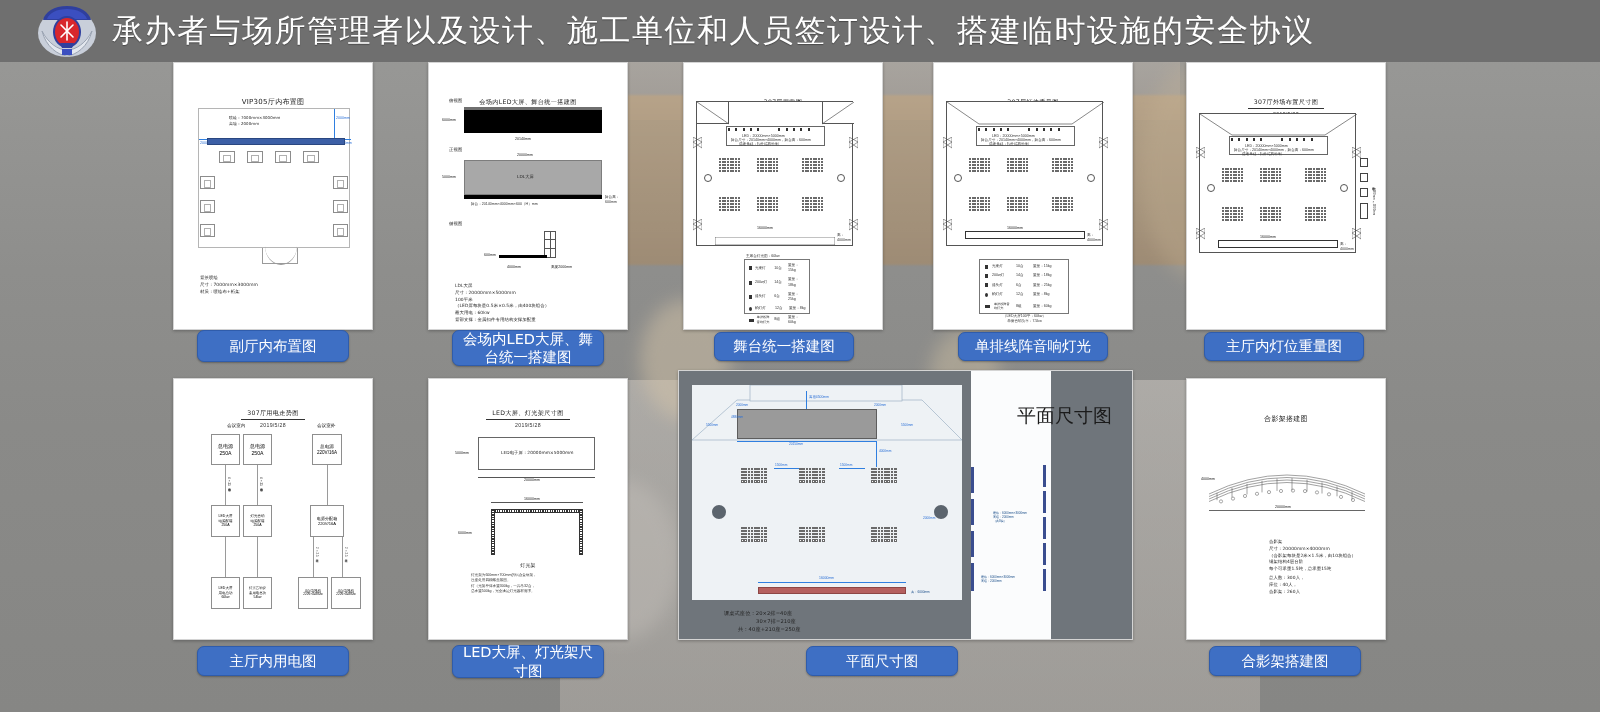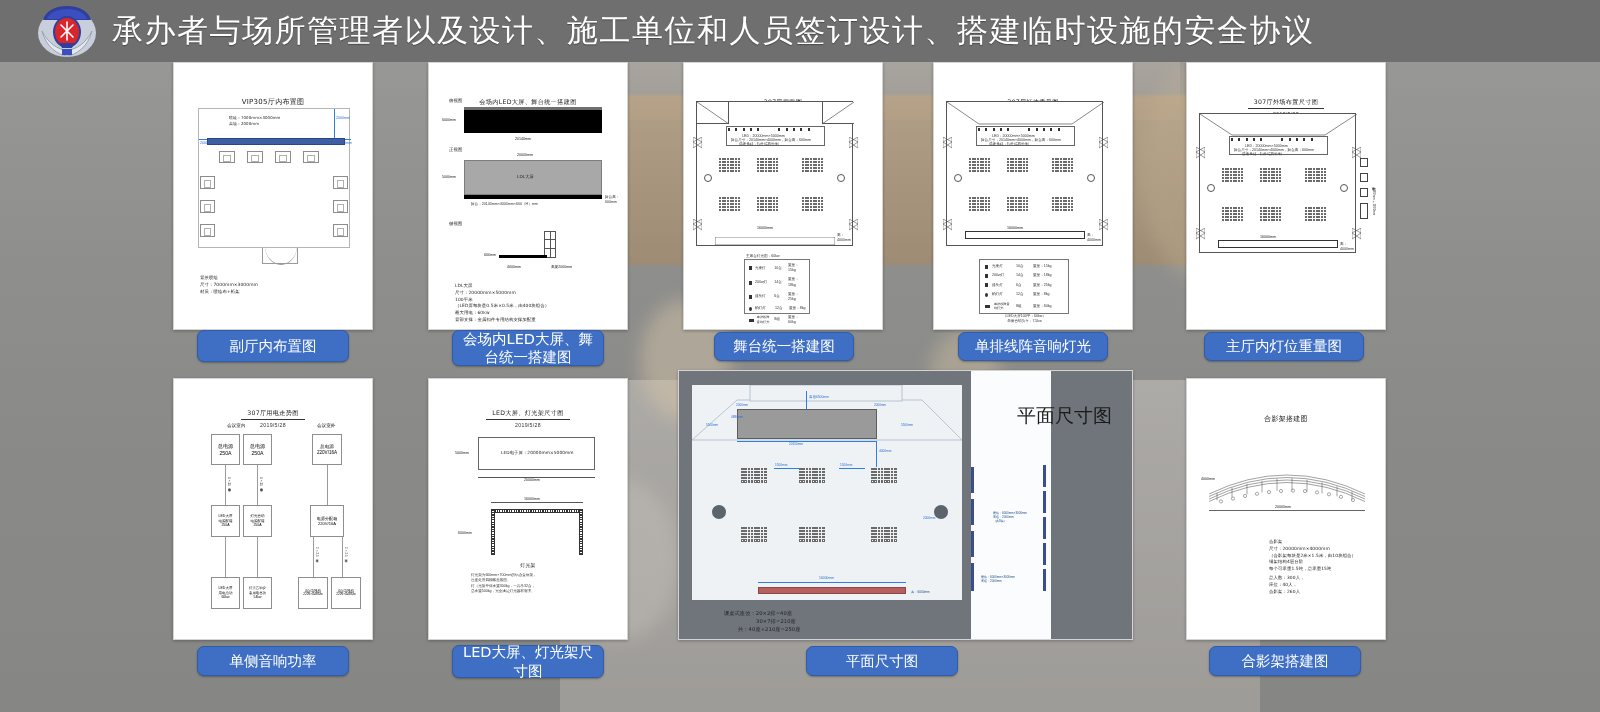--- a/index.html
+++ b/index.html
@@ -1548,21 +1548,21 @@
       <div style="font-size:3.6px;">4台电视机</div>
       <div style="font-size:3px;">220V×4=880w</div>
     </div>
     <div class="fbox" style="left:157px;top:198px;width:30px;height:32px;">
       <div style="font-size:3.6px;">4台电视机</div>
       <div style="font-size:3px;">220V×4=880w</div>
     </div>
   </div>
 </div>
 <div class="caption" style="left:197px;top:646px;width:152px;height:30px;">
-  <span>单侧音响功率</span>
+  <span>主厅内用电图</span>
 </div>
 
 <div class="card" id="card7" style="left:428px;top:378px;width:200px;height:262px;">
   <div class="doc">
     <div class="title-wrap" style="margin-top:16px;"><div class="doc-title">LED大屏、灯光架尺寸图</div></div>
     <div class="doc-date">2019/5/28</div>
 
     <div style="position:absolute;left:49px;top:58px;width:117px;height:33px;border:.8px solid #666;"></div>
     <div class="micro" style="position:absolute;left:72px;top:71px;font-size:4.3px;">LED电子屏：20000mm×5000mm</div>
     <div class="dim" style="position:absolute;left:26px;top:72px;color:#222;">5000mm</div>

